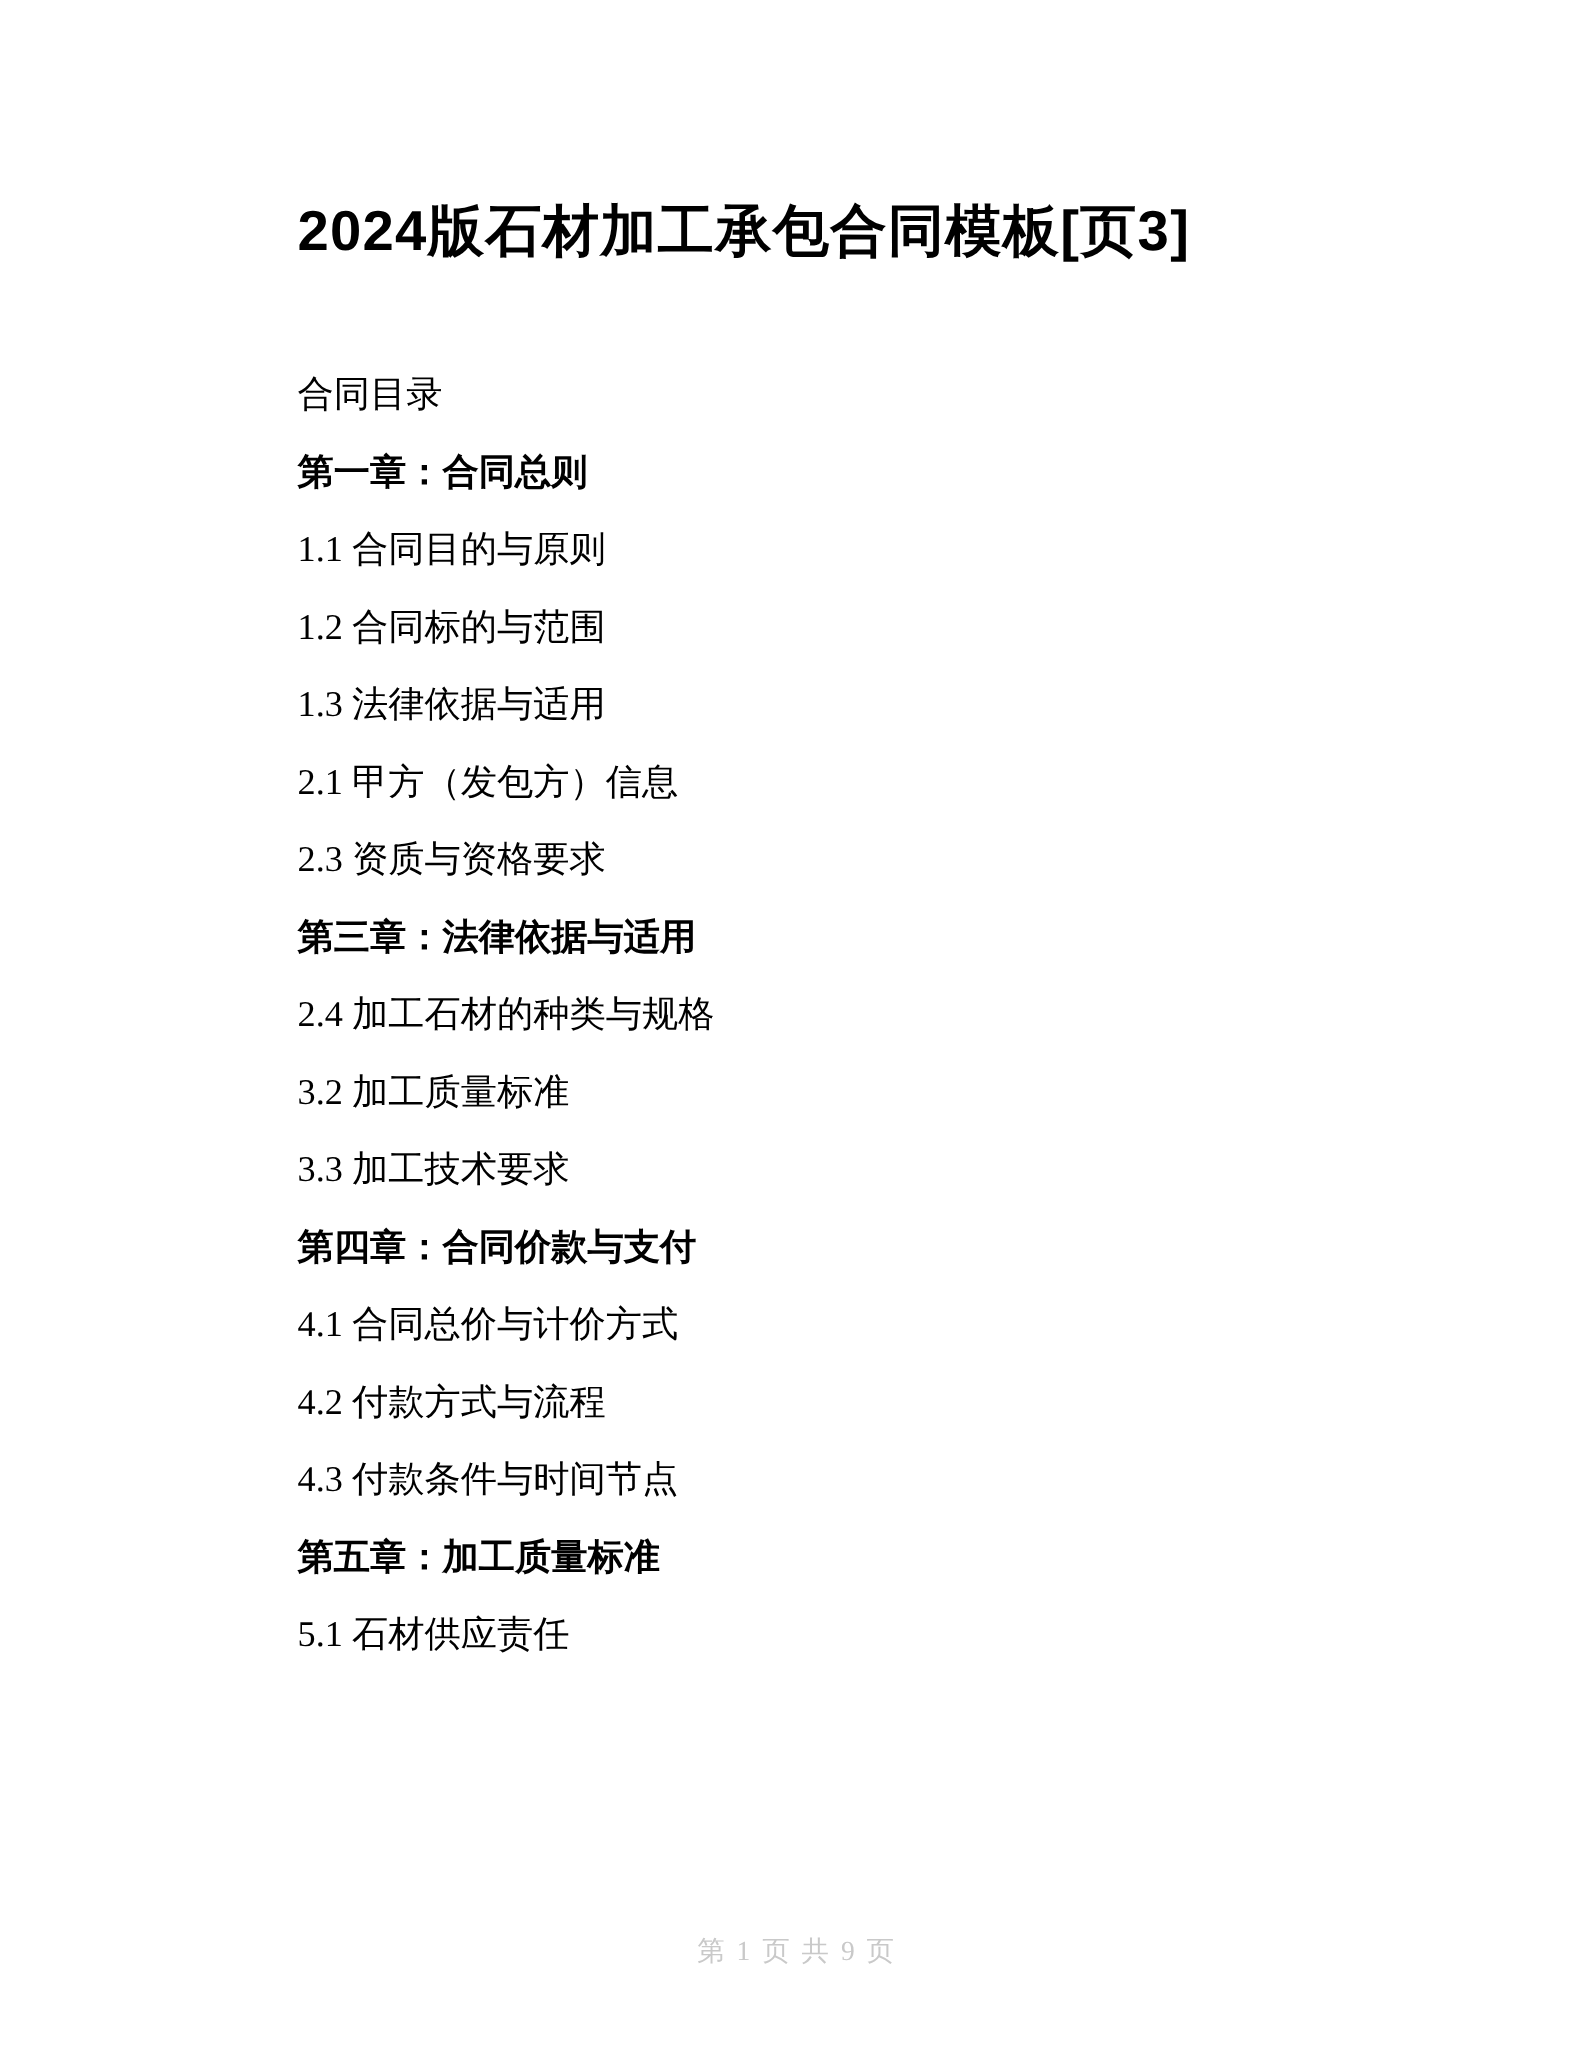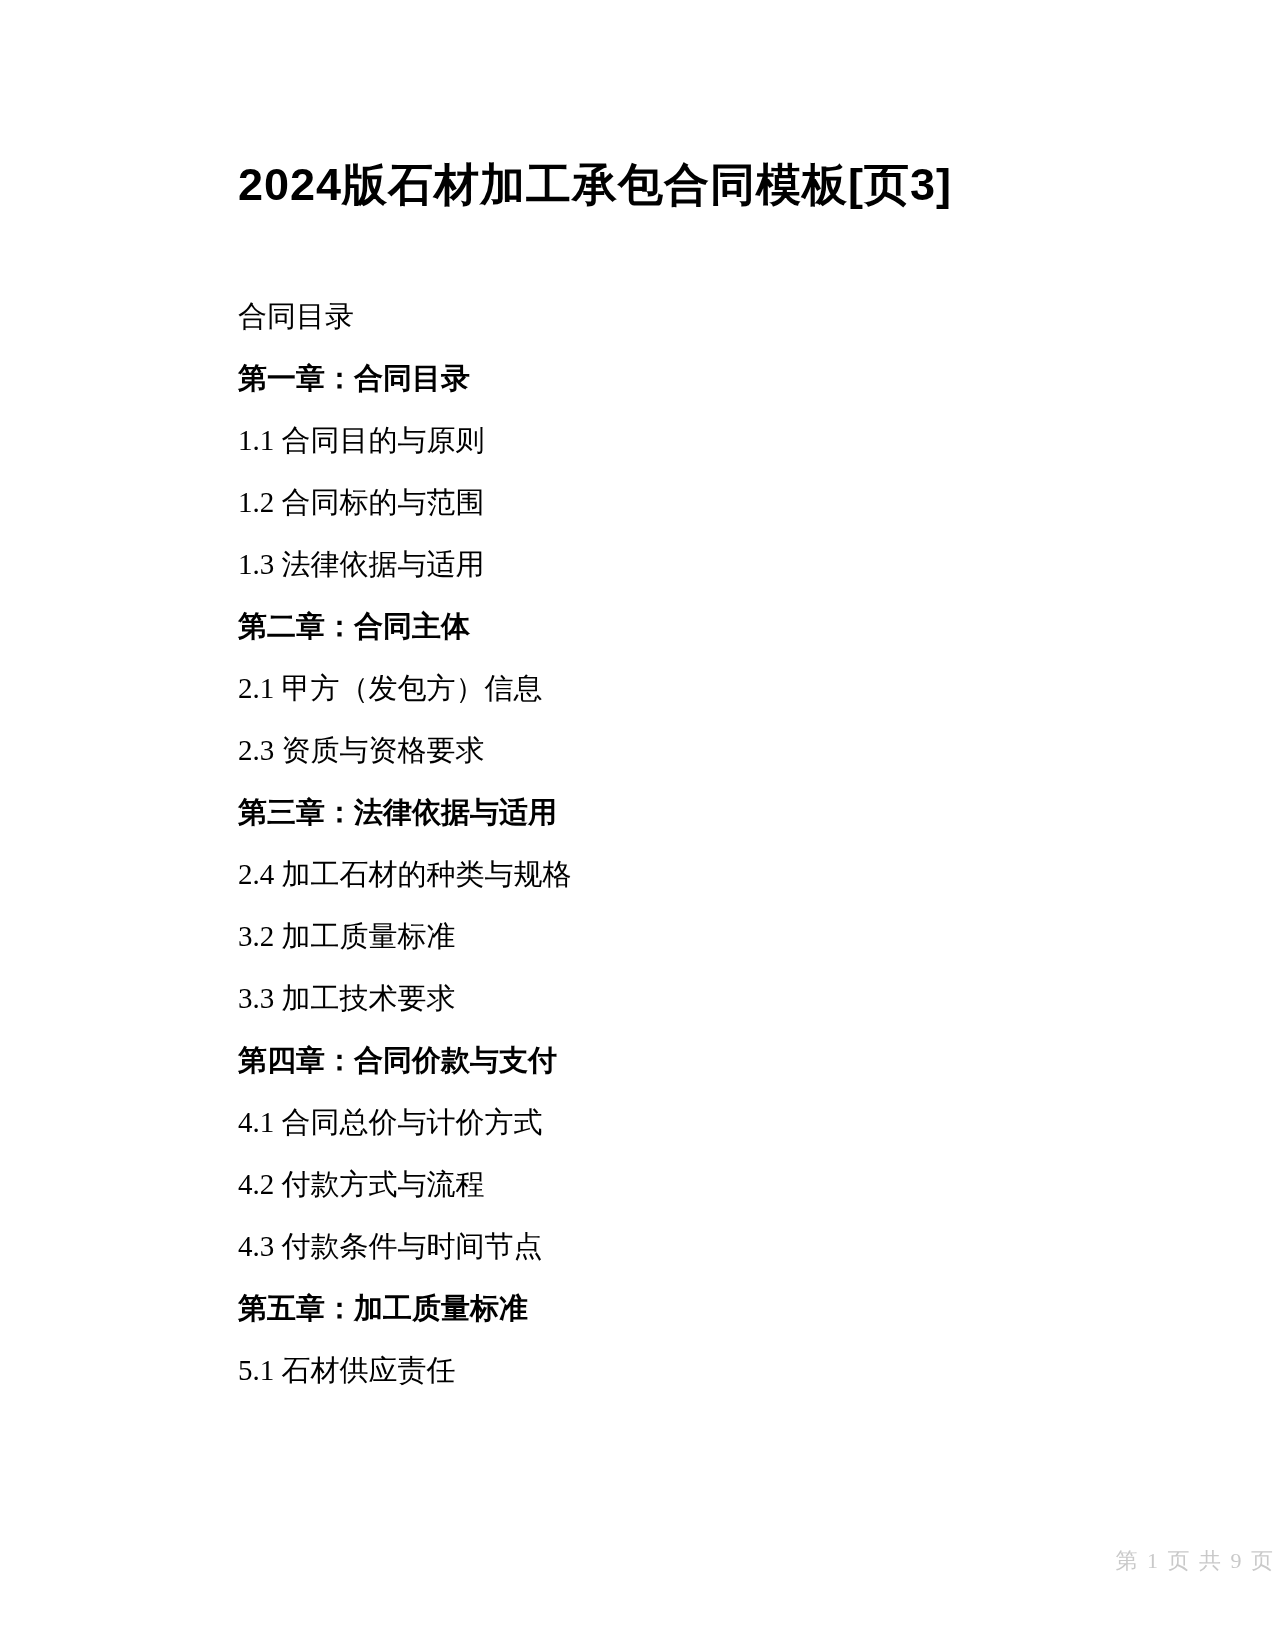--- a/index.html
+++ b/index.html
@@ -47,43 +47,42 @@
     }
     .toc p.chapter {
       font-family: "Liberation Sans", "DejaVu Sans", sans-serif;
       font-weight: 700;
     }
     .page-footer {
       position: absolute;
       left: 0;
       right: 0;
       top: 1548px;
-      text-align: right;
+      text-align: center;
       color: var(--footer-color, #c9c9c9);
       font-family: "Liberation Serif", "DejaVu Serif", serif;
       font-size: 22px;
       line-height: 26px;
       letter-spacing: 2px;
     }
   </style>
 </head>
 <body style="--page-bg: #ffffff; --text-color: #000000; --footer-color: #c9c9c9;">
 
 <div class="doc">
   <h1 class="doc-title">2024版石材加工承包合同模板[页3]</h1>
 
   <div class="toc">
     <p class="toc-heading">合同目录</p>
 
     <div id="toc-list">
-        <p class="chapter">第一章：合同目录</p>
+        <p class="chapter">第一章：合同总则</p>
         <p class="item">1.1 合同目的与原则</p>
         <p class="item">1.2 合同标的与范围</p>
         <p class="item">1.3 法律依据与适用</p>
-        <p class="chapter">第二章：合同主体</p>
         <p class="item">2.1 甲方（发包方）信息</p>
         <p class="item">2.3 资质与资格要求</p>
         <p class="chapter">第三章：法律依据与适用</p>
         <p class="item">2.4 加工石材的种类与规格</p>
         <p class="item">3.2 加工质量标准</p>
         <p class="item">3.3 加工技术要求</p>
         <p class="chapter">第四章：合同价款与支付</p>
         <p class="item">4.1 合同总价与计价方式</p>
         <p class="item">4.2 付款方式与流程</p>
         <p class="item">4.3 付款条件与时间节点</p>

